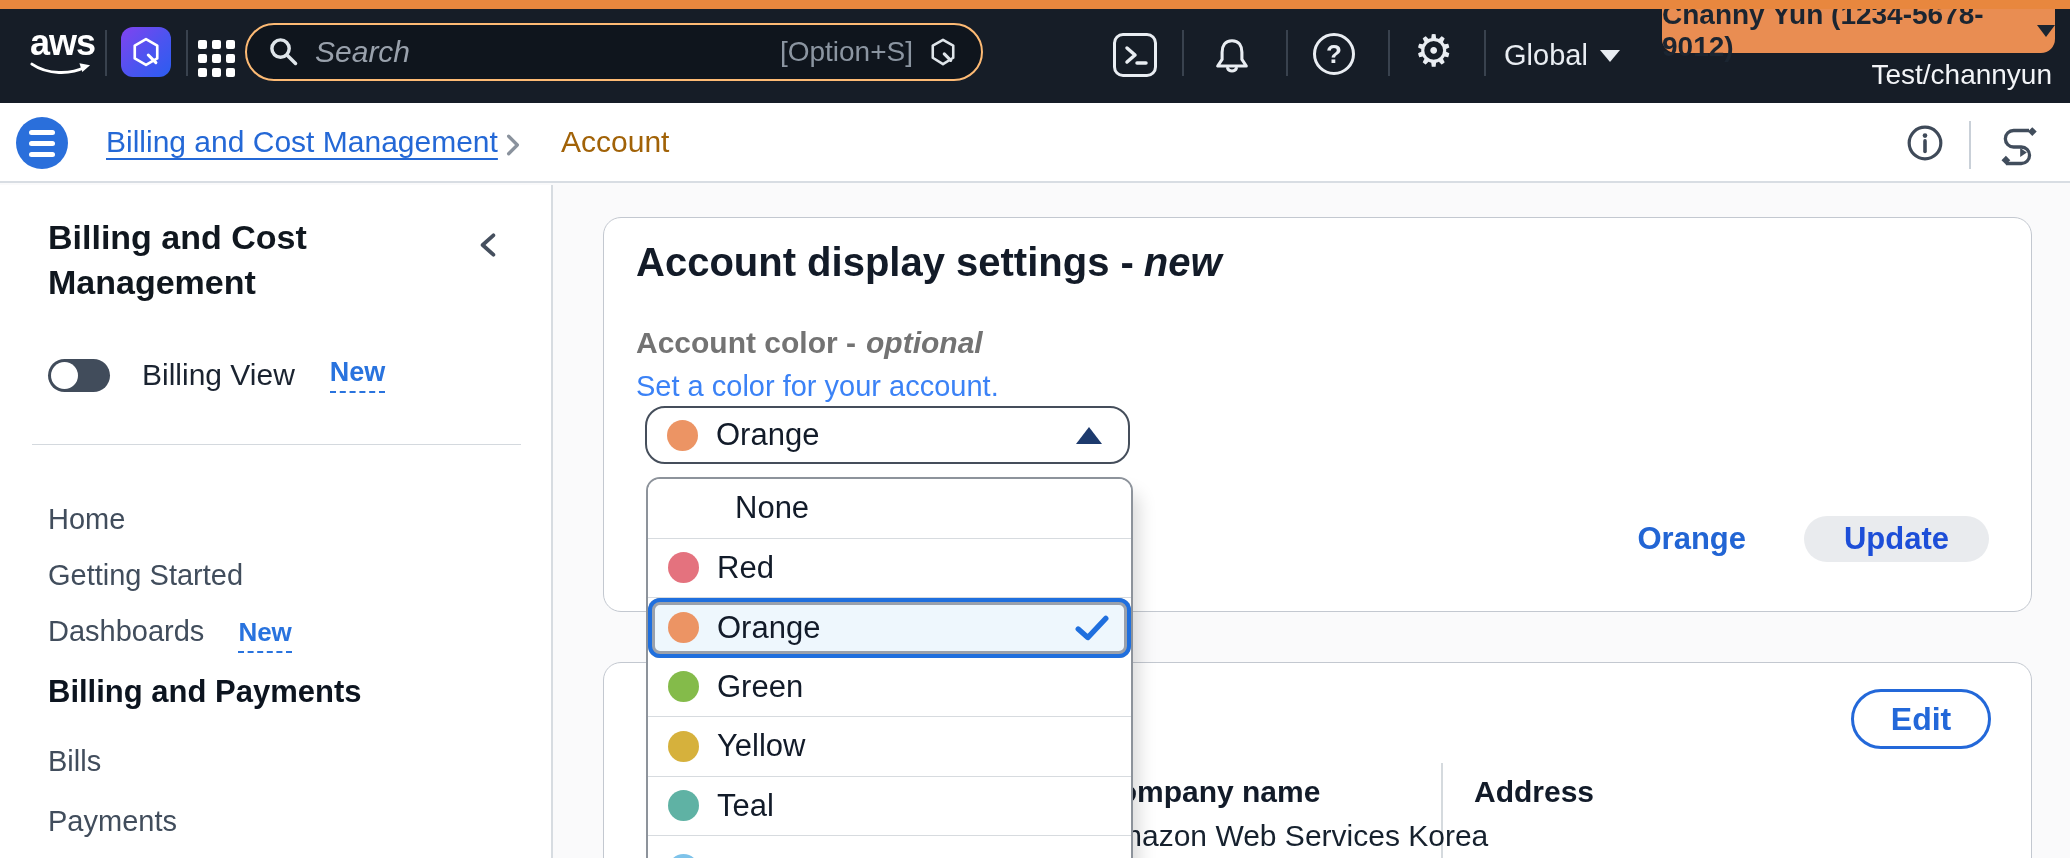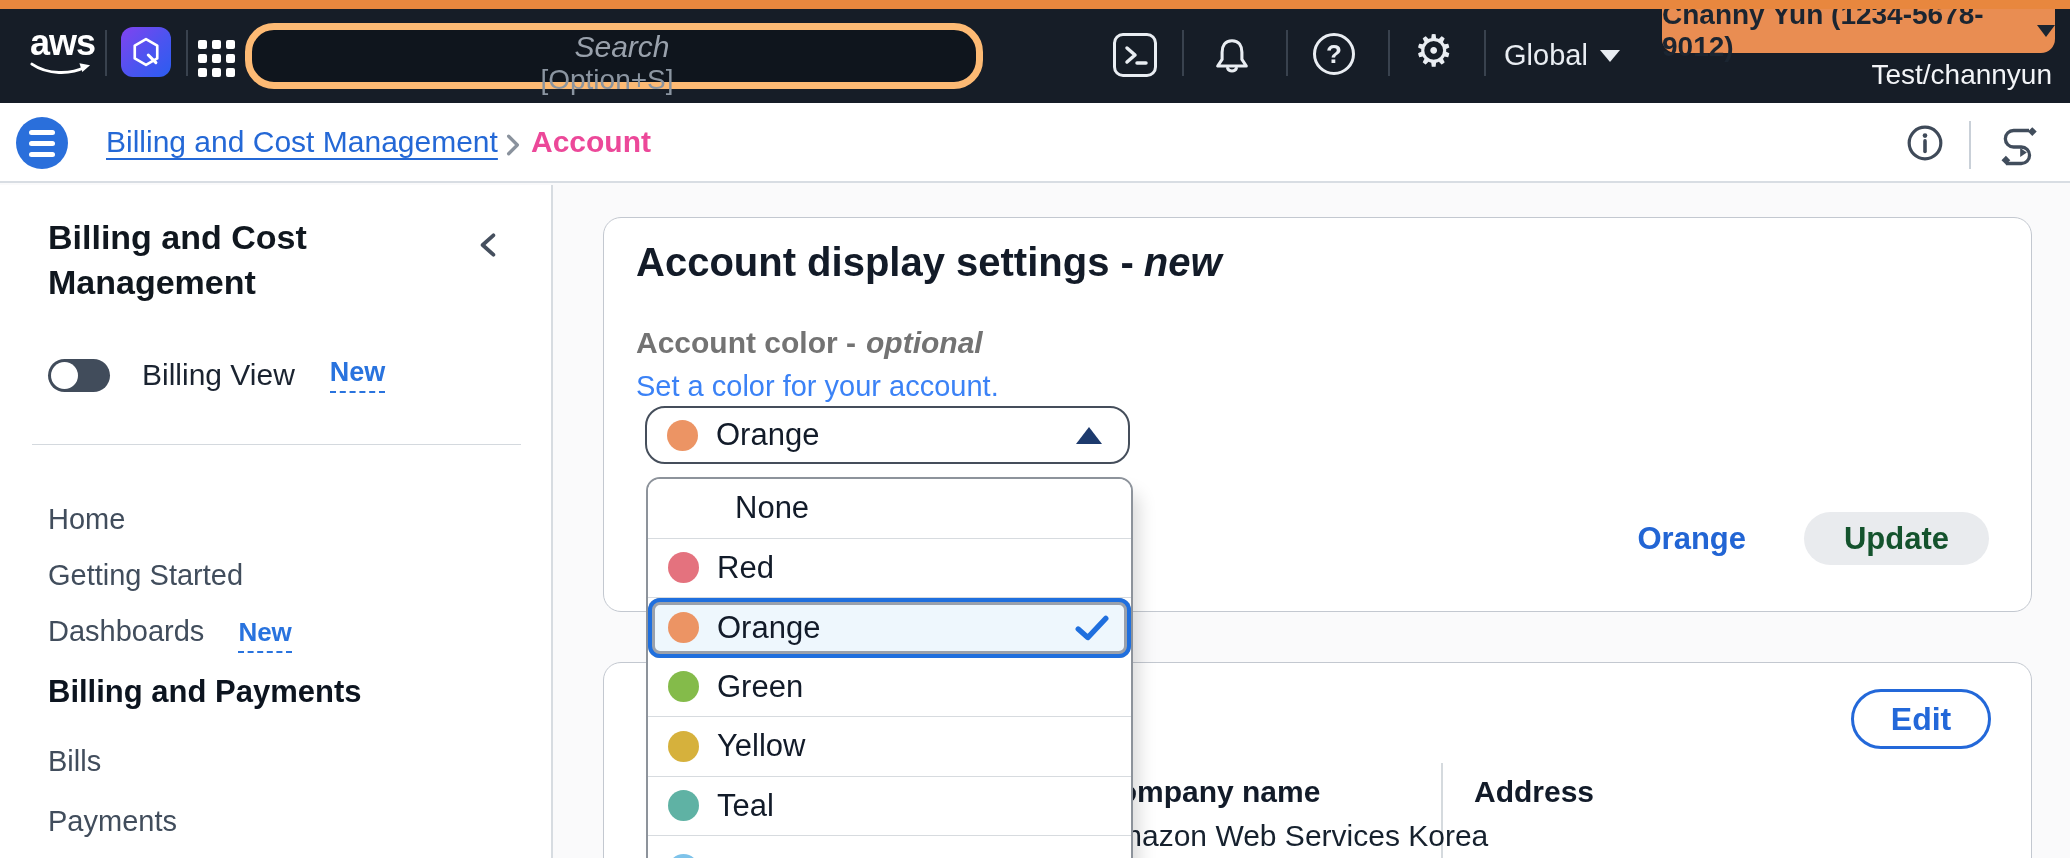--- a/index.html
+++ b/index.html
@@ -10,22 +10,22 @@
   .top-strip { position:absolute; left:0; top:0; width:100%; height:9px; background:#e8873e; z-index:40;}
   .navbar { position:absolute; left:0; top:9px; width:100%; height:94px; background:#161d27; z-index:30;padding-left:12px; }
   .vsep { position:absolute; width:2px; height:46px; top:21px; background:#39424e; }
   .aws-logo { position:absolute; left:30px; top:16px; width:64px; height:56px; }
   .aws-logo span { color:#fff; font-weight:bold; font-size:36px; letter-spacing:-1px; line-height:36px; }
   .aws-logo svg { display:block; margin-top:0px; }
   .q-app { position:absolute; left:121px; top:18px; width:50px; height:50px; border-radius:12px;
            background:linear-gradient(135deg,#8143f0 0%, #4b54f0 55%, #2b5df0 100%); display:flex; align-items:center; justify-content:center;}
   .grid-icon { position:absolute; left:198px; top:31px; display:grid; grid-template-columns:repeat(3,9px); grid-gap:5px;}
   .grid-icon i { width:9px; height:9px; background:#fff; border-radius:2px; }
-  .searchbox { position:absolute; left:245px; top:14px; width:738px; height:66px; border:7px solid #fdba74;
-               border-radius:29px; background:#0f151d; display:flex; align-items:center; padding:0 22px;flex-direction:column; }
+  .searchbox { position:absolute; left:245px; top:14px; width:738px; height:58px; border:2px solid #fdba74;
+               border-radius:29px; background:#0f151d; display:flex; align-items:center; padding:0 22px; }
   .searchbox .ph { color:#99a1ac; font-size:30px; font-style:italic; margin-left:16px; flex:1; }
   .searchbox .kbd { color:#8b95a1; font-size:28px; margin-right:14px; }
   .nav-icon { position:absolute; top:24px; display:flex; align-items:center; justify-content:center; }
   .term-box { width:44px; height:44px; border:3px solid #e9edf2; border-radius:10px; }
   .help-circle { width:42px; height:42px; border:3px solid #e9edf2; border-radius:50%; color:#e9edf2;
                  font-size:26px; font-weight:bold; display:flex; align-items:center; justify-content:center;}
   .gear-glyph { font-family:"DejaVu Sans", sans-serif; font-size:44px; color:#e9edf2; line-height:44px; }
   .global { position:absolute; left:1504px; top:30px; color:#e9edf2; font-size:29px; display:flex; align-items:center; gap:12px; }
   .tri-down { width:0; height:0; border-left:10px solid transparent; border-right:10px solid transparent; border-top:12px solid #e9edf2; }
   .acct-badge { position:absolute; left:1662px; top:-9px; width:393px; height:53px; padding-top:9px; background:#e98d52;
@@ -36,21 +36,21 @@
 
   
   .crumbbar { position:absolute; left:0; top:103px; width:100%; height:80px; background:#fff;
               border-bottom:2px solid #d8dde3; display:flex; align-items:center; z-index:20;}
   .burger { position:absolute; left:16px; top:14px; width:52px; height:52px; border-radius:50%; background:#2a6fdb;
             display:flex; flex-direction:column; align-items:center; justify-content:center; gap:6px; }
   .burger i { display:block; width:26px; height:5px; background:#fff; border-radius:3px; }
   .crumb-link { position:absolute; left:106px; color:#2468d6; font-size:30px; font-weight:500;
                 text-decoration:underline; text-underline-offset:6px; text-decoration-thickness:2px; }
   .crumb-sep { position:absolute; left:505px; top:30px; }
-  .crumb-cur { position:absolute; left:531px; color:#ec4899; font-size:30px; font-weight:bold; }
+  .crumb-cur { position:absolute; left:561px; color:#a16207; font-size:30px; font-weight:normal; }
   .info-btn { position:absolute; left:1906px; top:21px; }
   .crumb-vsep { position:absolute; left:1969px; top:18px; width:2px; height:48px; background:#c9d0d8; }
   .route-btn { position:absolute; left:1996px; top:22px; }
 
   
   .sidebar { position:absolute; left:0; top:185px; width:553px; height:673px; background:#fff;
              border-right:2px solid #d7dce1; z-index:10;}
   .collapse { position:absolute; left:474px; top:46px; cursor:pointer; }
   .side-title { position:absolute; left:48px; top:30px; width:340px; font-size:34px; line-height:45px;
                 font-weight:bold; color:#10171f; }
@@ -68,21 +68,21 @@
   
   .main { position:absolute; left:555px; top:185px; width:1515px; height:673px; background:#fafafb; }
   .card { position:absolute; background:#fff; border:1px solid #c3c8d0; border-radius:18px; }
   .card1 { left:48px; top:32px; width:1429px; height:395px;padding-left:17px; }
   .card1 h1 { position:absolute; left:32px; top:22px; font-size:40px; color:#131b28; font-weight:bold; }
   .card1 h1 em, .fld-label em { margin-left:10px; }
   .fld-label { position:absolute; left:32px; top:108px; font-size:30px; font-weight:bold; color:#737373; }
   .fld-desc { position:absolute; left:32px; top:152px; font-size:29px; color:#3b82f6; }
   .footer-actions { position:absolute; right:42px; top:290px; height:61px; display:flex; align-items:center; gap:58px; }
   .link-btn { color:#2265d4; font-size:31px; font-weight:bold; cursor:pointer; }
-  .btn-disabled { width:185px; height:53px; background:#e9ebee; border-radius:31px; color:#14532d;
+  .btn-disabled { width:185px; height:46px; background:#e9ebee; border-radius:31px; color:#1d4ed8;
                   font-size:31px; font-weight:bold; display:flex; align-items:center; justify-content:center; }
   .card2 { left:48px; top:477px; width:1429px; height:320px; }
   .edit-btn { position:absolute; left:1247px; top:26px; width:140px; height:60px; border:3px solid #2368d9;
               border-radius:30px; color:#2368d9; font-size:32px; font-weight:bold;
               display:flex; align-items:center; justify-content:center; background:#fff; cursor:pointer;}
   .kv { position:absolute; top:112px; }
   .kv .k { font-size:30px; font-weight:bold; color:#121b29; }
   .kv .v { font-size:30px; color:#16212e; margin-top:10px; }
   .kv1 { left:493px; } .kv2 { left:870px; }
   .col-div { position:absolute; left:837px; top:100px; width:2px; height:210px; background:#d5dade; }

